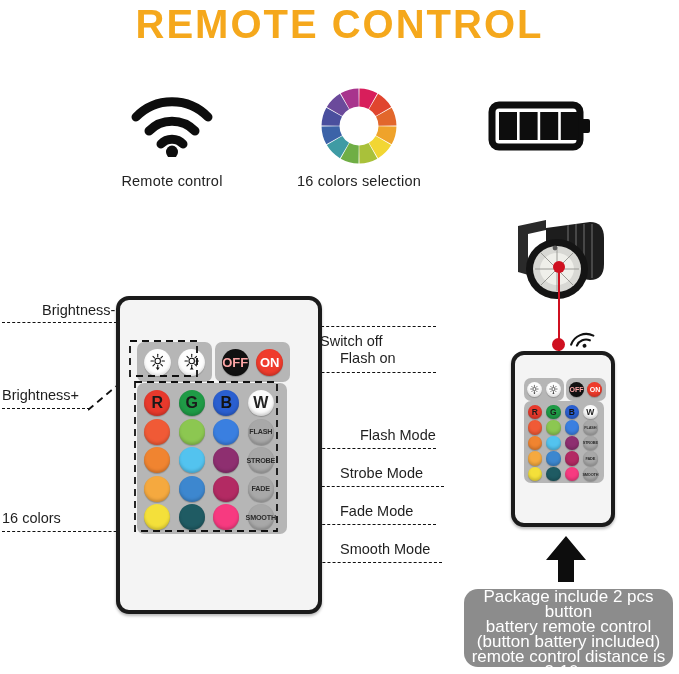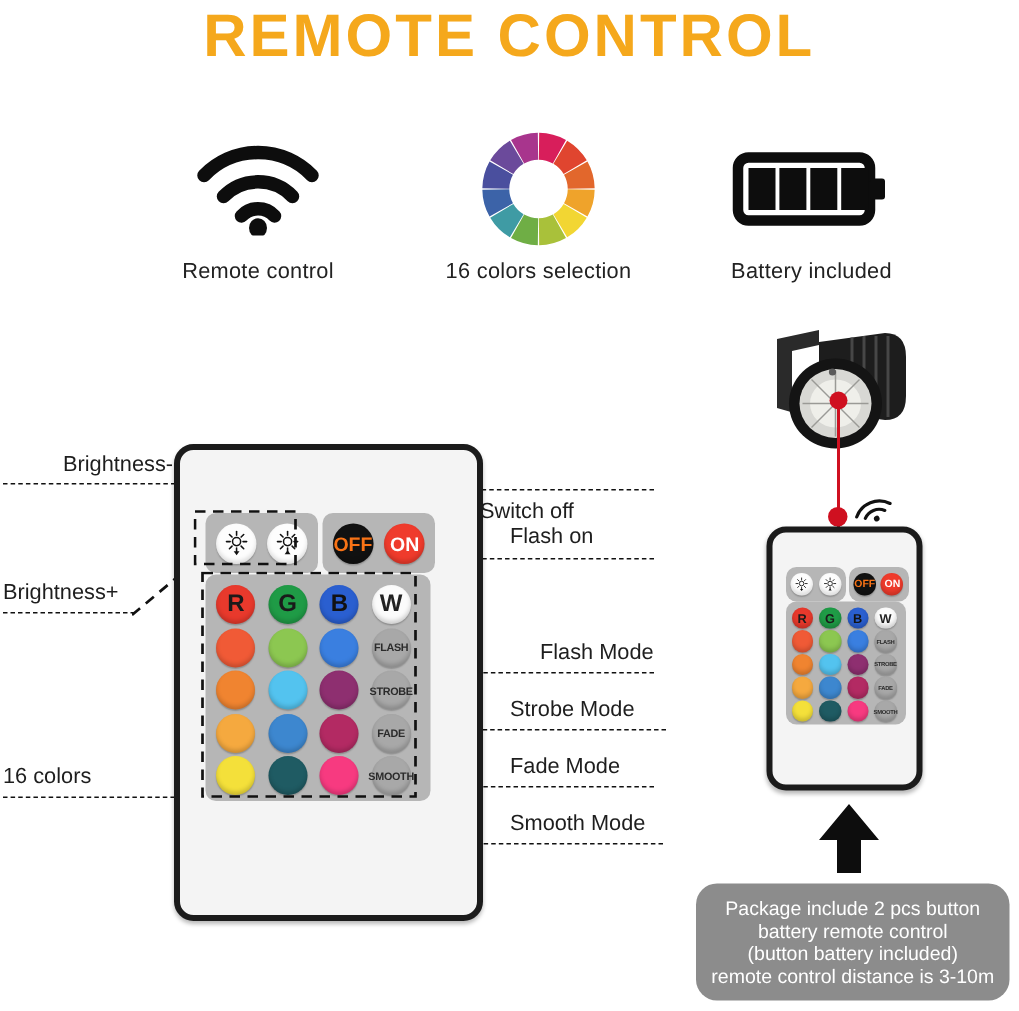--- a/index.html
+++ b/index.html
@@ -45,21 +45,21 @@
   .pad { position: absolute; background: #b6b6b6; border-radius: 7px; }
 
   .btn-round {
     position: absolute; border-radius: 50%;
     display: flex; align-items: center; justify-content: center;
     font-weight: bold; font-family: "Liberation Sans", sans-serif;
     box-shadow: inset 0 -2px 3px rgba(0,0,0,.18), 0 1px 1px rgba(0,0,0,.22);
   }
 
   .sunbtn { background: #fdfdfd; box-shadow: inset 0 -2px 3px rgba(0,0,0,.13), 0 1px 1px rgba(0,0,0,.2); }
-  .offbtn { background: #111; color: #f97316; }
+  .offbtn { background: #111; color: #fca5a5; }
   .onbtn  { background: #ef3b2c; color: #fff; }
   .modebtn{ background: #a8a8a8; color: #2b2b2b; }
 
   
   .callout {
     position: absolute; font-size: 14.5px; color: #1e1e1e; white-space: nowrap;
     font-family: "Liberation Sans", sans-serif;
   }
   .dash-h {
     position: absolute; height: 0;
@@ -68,22 +68,22 @@
 
   
   #spotlight { position: absolute; left: 512px; top: 214px; width: 106px; height: 96px; }
   #remote-small { left: 511px; top: 351px; width: 104px; height: 176px; }
 
   .beam { position: absolute; background: #cf1020; }
 
   .caption {
     position: absolute; left: 464px; top: 589px; width: 209px; height: 78px;
     background: #8c8c8c; color: #fff; border-radius: 14px;
-    display: flex; flex-direction: column; align-items: center; justify-content: center;
-    font-size: 13px; line-height: 15px; text-align: center;
+    display: flex; flex-direction: column; align-items: center; justify-content: space-between;
+    font-size: 17px; line-height: 15px; text-align: center;
     font-family: "Liberation Sans", sans-serif;
   }
 </style>
 </head>
 <body>
 
 <div id="root">
 
   <div class="title">REMOTE CONTROL</div>
 
@@ -127,21 +127,20 @@
           <rect x="4" y="8" width="88" height="42" rx="7" ry="7" fill="none" stroke="#0d0d0d" stroke-width="7"></rect>
           <rect x="92" y="22" width="10" height="14" rx="2" fill="#0d0d0d"></rect>
           <g id="batbars" fill="#0d0d0d">
               <rect x="11" y="15" width="18" height="28"></rect>
               <rect x="31.6" y="15" width="18" height="28"></rect>
               <rect x="52.2" y="15" width="18" height="28"></rect>
               <rect x="72.80000000000001" y="15" width="18" height="28"></rect>
             </g>
         </svg>
       </div>
-      <div class="flabel">Battery included</div>
     </div>
   </div>
 
   <div class="callout" style="left:2px; top:302px;margin-left:40px;">Brightness-</div>
   <div class="dash-h" style="left:2px; top:322px; width:115px;"></div>
 
   <div class="callout" style="left:2px; top:387px;">Brightness+</div>
   <div class="dash-h" style="left:2px; top:408px; width:88px;"></div>
   <svg style="position:absolute;left:88px;top:366px;" width="52" height="46">
     <line x1="0" y1="44" x2="50" y2="2" stroke="#111" stroke-width="1.8" stroke-dasharray="7,5"></line>

